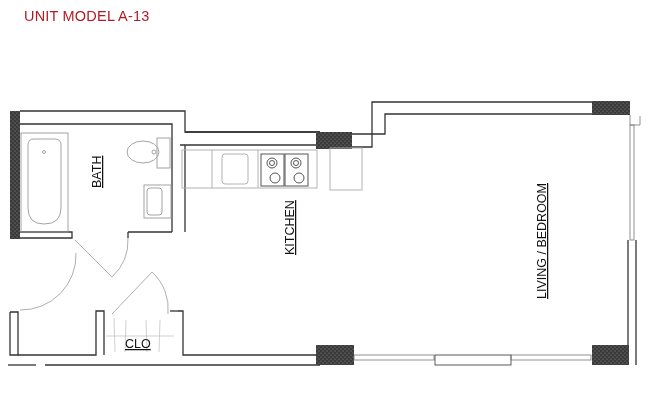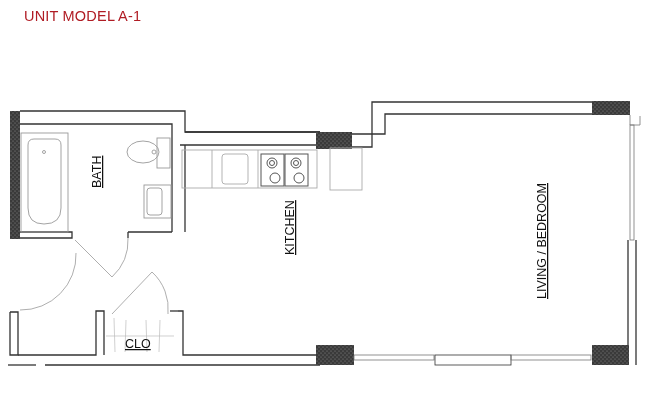--- a/index.html
+++ b/index.html
@@ -4,21 +4,21 @@
 <style>
   html, body { margin:0; padding:0; background:#ffffff; }
   body { width:652px; height:416px; position:relative; overflow:hidden; font-family:"Liberation Sans", sans-serif; }
   .title { position:absolute; left:24px; top:8px; font-size:14.5px; color:#b01c24; letter-spacing:0.2px; }
   svg.plan { position:absolute; left:0; top:0; }
   .lbl { font-family:"Liberation Sans", sans-serif; font-size:12.5px; fill:#111; }
 </style>
 </head>
 <body>
 
-<div class="title">UNIT MODEL A-1</div>
+<div class="title">UNIT MODEL A-13</div>
 
 <svg class="plan" width="652" height="416" viewBox="0 0 652 416">
   <defs>
     <pattern id="dots" width="4" height="4" patternUnits="userSpaceOnUse">
       <rect width="4" height="4" fill="#3a3a3a"></rect>
       <circle cx="1" cy="1" r="0.6" fill="#8a8a8a"></circle>
       <circle cx="3" cy="3" r="0.6" fill="#8a8a8a"></circle>
     </pattern>
   </defs>
 

